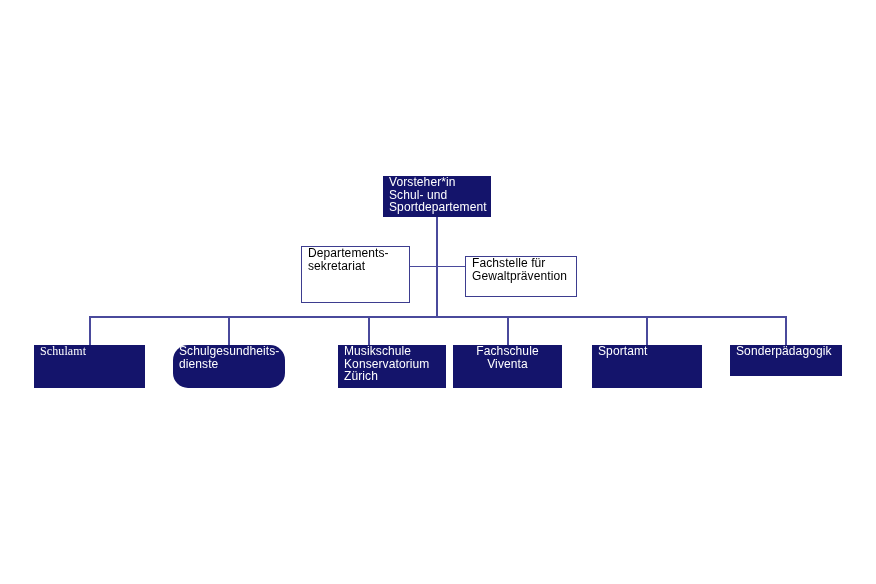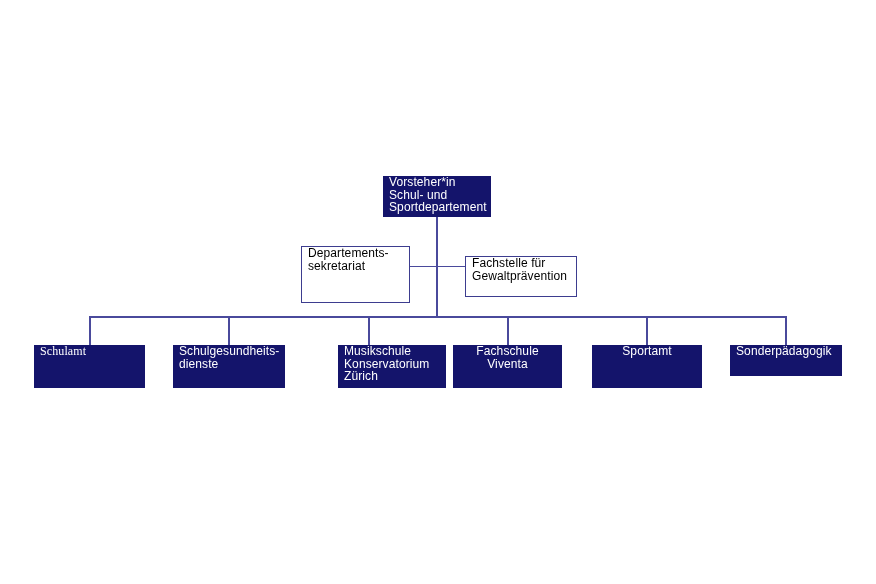--- a/index.html
+++ b/index.html
@@ -59,22 +59,22 @@
   <div class="node primary" style="left:383px; top:176px; width:108px; height:41px;">Vorsteher*in
 Schul- und
 Sportdepartement</div>
 
   <div class="node secondary" style="left:301px; top:246px; width:109px; height:57px;">Departements-
 sekretariat</div>
   <div class="node secondary" style="left:465px; top:231px; width:112px; height:41px;margin-top:25px;">Fachstelle für
 Gewaltprävention</div>
 
   <div class="node primary" style="left:34px; top:345px; width:111px; height:43px;font-family:Liberation Serif, serif;">Schulamt</div>
-  <div class="node primary" style="left:173px; top:345px; width:112px; height:43px;">Schulgesundheits-
+  <div class="node primary" style="left:173px; top:345px; width:112px; height:43px;border-radius:15px;">Schulgesundheits-
 dienste</div>
   <div class="node primary" style="left:315px; top:345px; width:108px; height:43px;margin-left:23px;">Musikschule
 Konservatorium
 Zürich</div>
   <div class="node primary" style="left:453px; top:345px; width:109px; height:43px;text-align:center;">Fachschule Viventa</div>
-  <div class="node primary" style="left:592px; top:345px; width:110px; height:43px;text-align:center;">Sportamt</div>
+  <div class="node primary" style="left:592px; top:345px; width:110px; height:43px;">Sportamt</div>
   <div class="node primary" style="left:730px; top:345px; width:112px; height:31px;">Sonderpädagogik</div>
 
 </div>
 
 </body></html>

